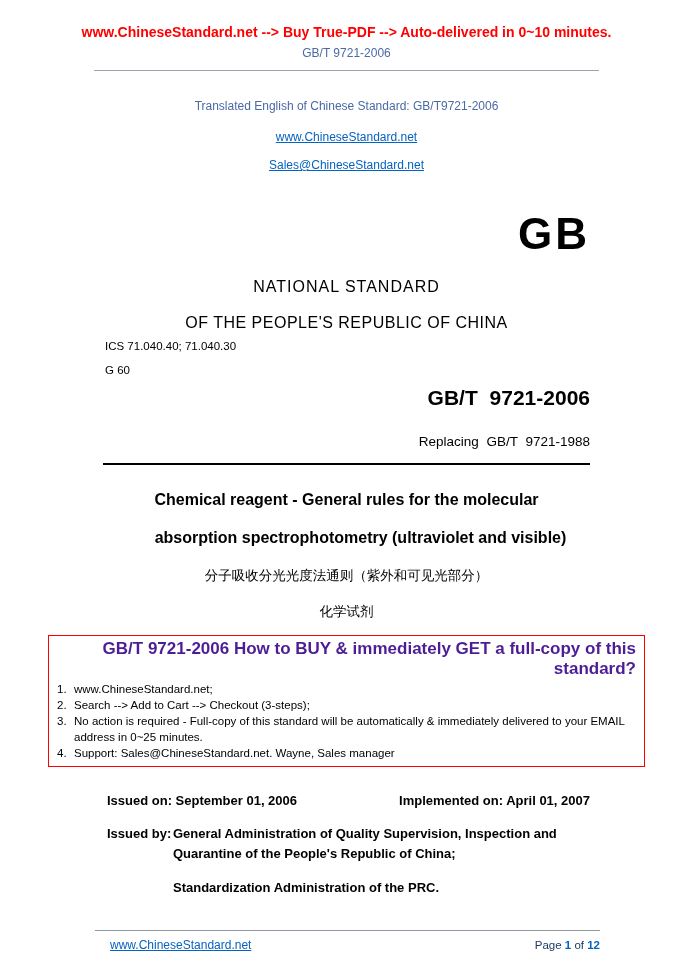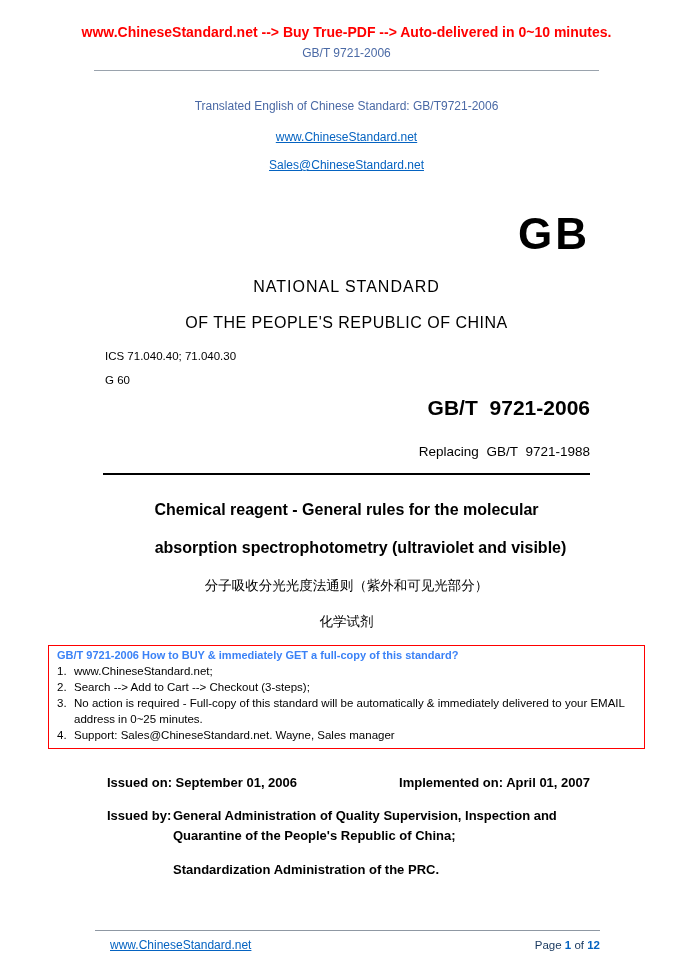--- a/index.html
+++ b/index.html
@@ -21,38 +21,38 @@
   .center-link + .center-link { margin-top:14px; }
   a.link, .link { font-size:12px; color:#0563c1; text-decoration:underline; cursor:pointer; }
   .gb-logo {
     margin-top:40px; margin-right:103px;
     text-align:right;
     font-size:44px; font-weight:bold; color:#000;
     letter-spacing:3px; line-height:44px;
   }
   .nat-std { margin-top:22px; font-size:16px; color:#000; text-align:center; letter-spacing:1px; }
   .of-prc  { margin-top:18px; font-size:16px; color:#000; text-align:center; letter-spacing:0.5px; }
-  .ics { margin-top:18px; margin-left:105px; font-size:11.5px; color:#000; }
+  .ics { margin-top:8px; margin-left:105px; font-size:11.5px; color:#000; }
   .gcode { margin-top:12px; margin-left:105px; font-size:11.5px; color:#000; }
   .std-code {
     margin-top:10px; margin-right:103px; text-align:right;
     font-size:21px; font-weight:bold; color:#000; word-spacing:6px;
   }
   .replacing { margin-top:24px; margin-right:103px; text-align:right; font-size:13.5px; color:#000; word-spacing:4px; }
   .rule-dark { margin:14px auto 0 auto; width:487px; border-top:2px solid #000; height:0; }
   .title-en { margin-top:26px; font-size:16px; font-weight:bold; color:#000; text-align:center; }
   .title-en.l2 { margin-top:20px;padding-left:28px; }
   .title-zh { margin-top:18px; font-size:13.5px; color:#000; text-align:center; }
   .title-zh.l2 { margin-top:20px; }
   .buy-box {
     width:597px; margin:14px auto 0 auto;
     border:1px solid #ff0000;
     padding:3px 8px 5px 8px;
   }
-  .buy-heading { font-size:11px; font-weight:bold; color:#3b82f6; text-align:left; }
+  .buy-heading { font-size:17px; font-weight:bold; color:#4c1d95; text-align:right; }
   .buy-list { margin-top:2px; }
   .buy-item { display:flex; font-size:11.5px; color:#000; line-height:16px; }
   .buy-item .num { width:17px; flex:0 0 17px; }
   .buy-item .txt { flex:1; }
   .dates-row {
     margin:26px 103px 0 107px;
     display:flex; justify-content:space-between;
     font-size:13px; font-weight:bold; color:#000;
   }
   .issued-by {

